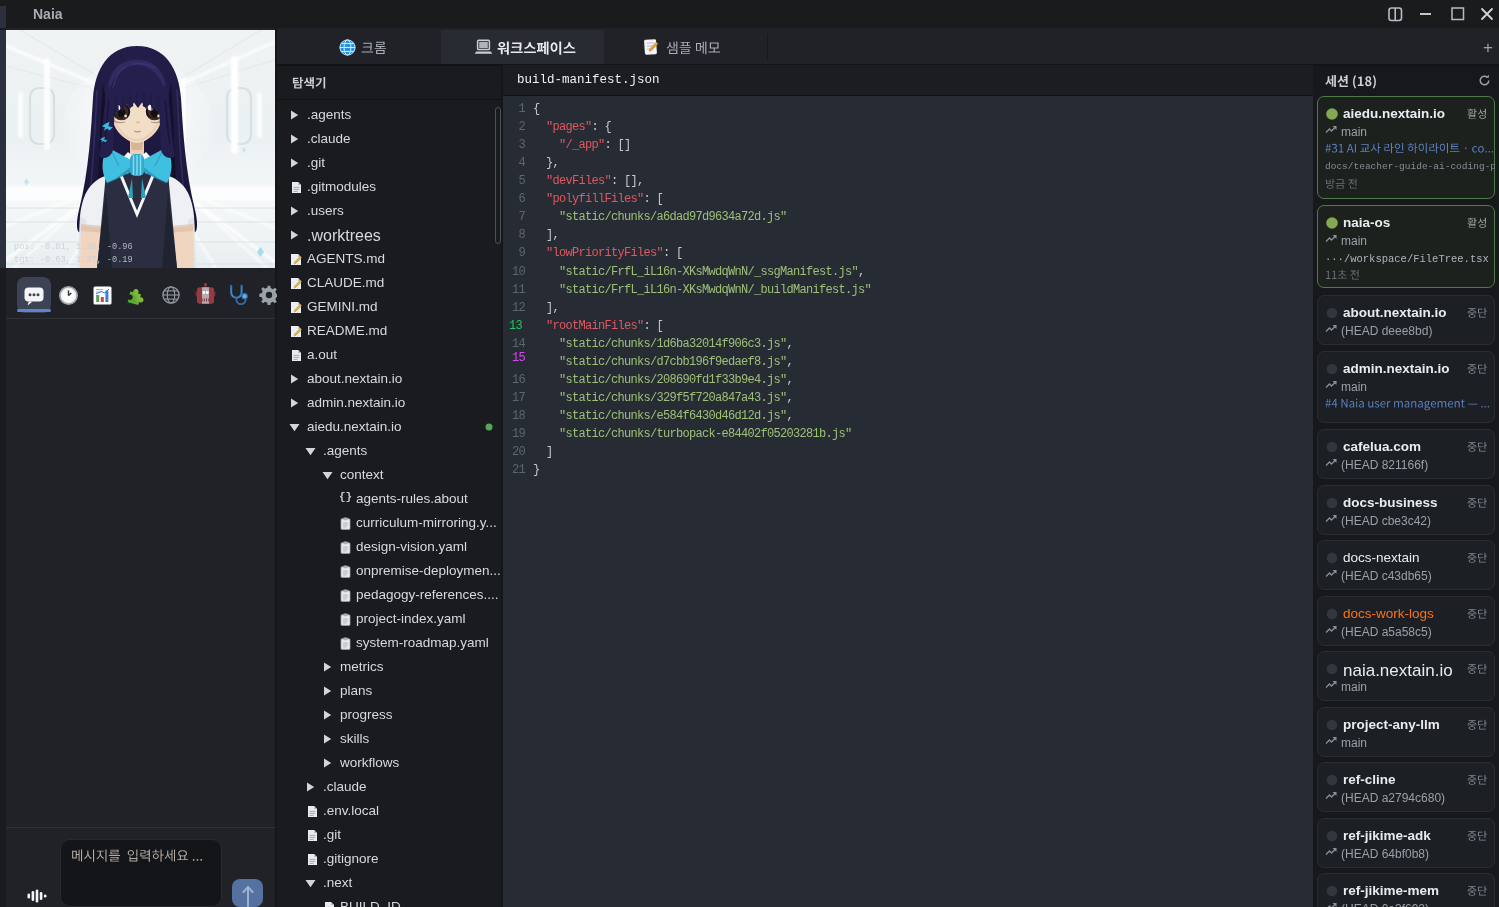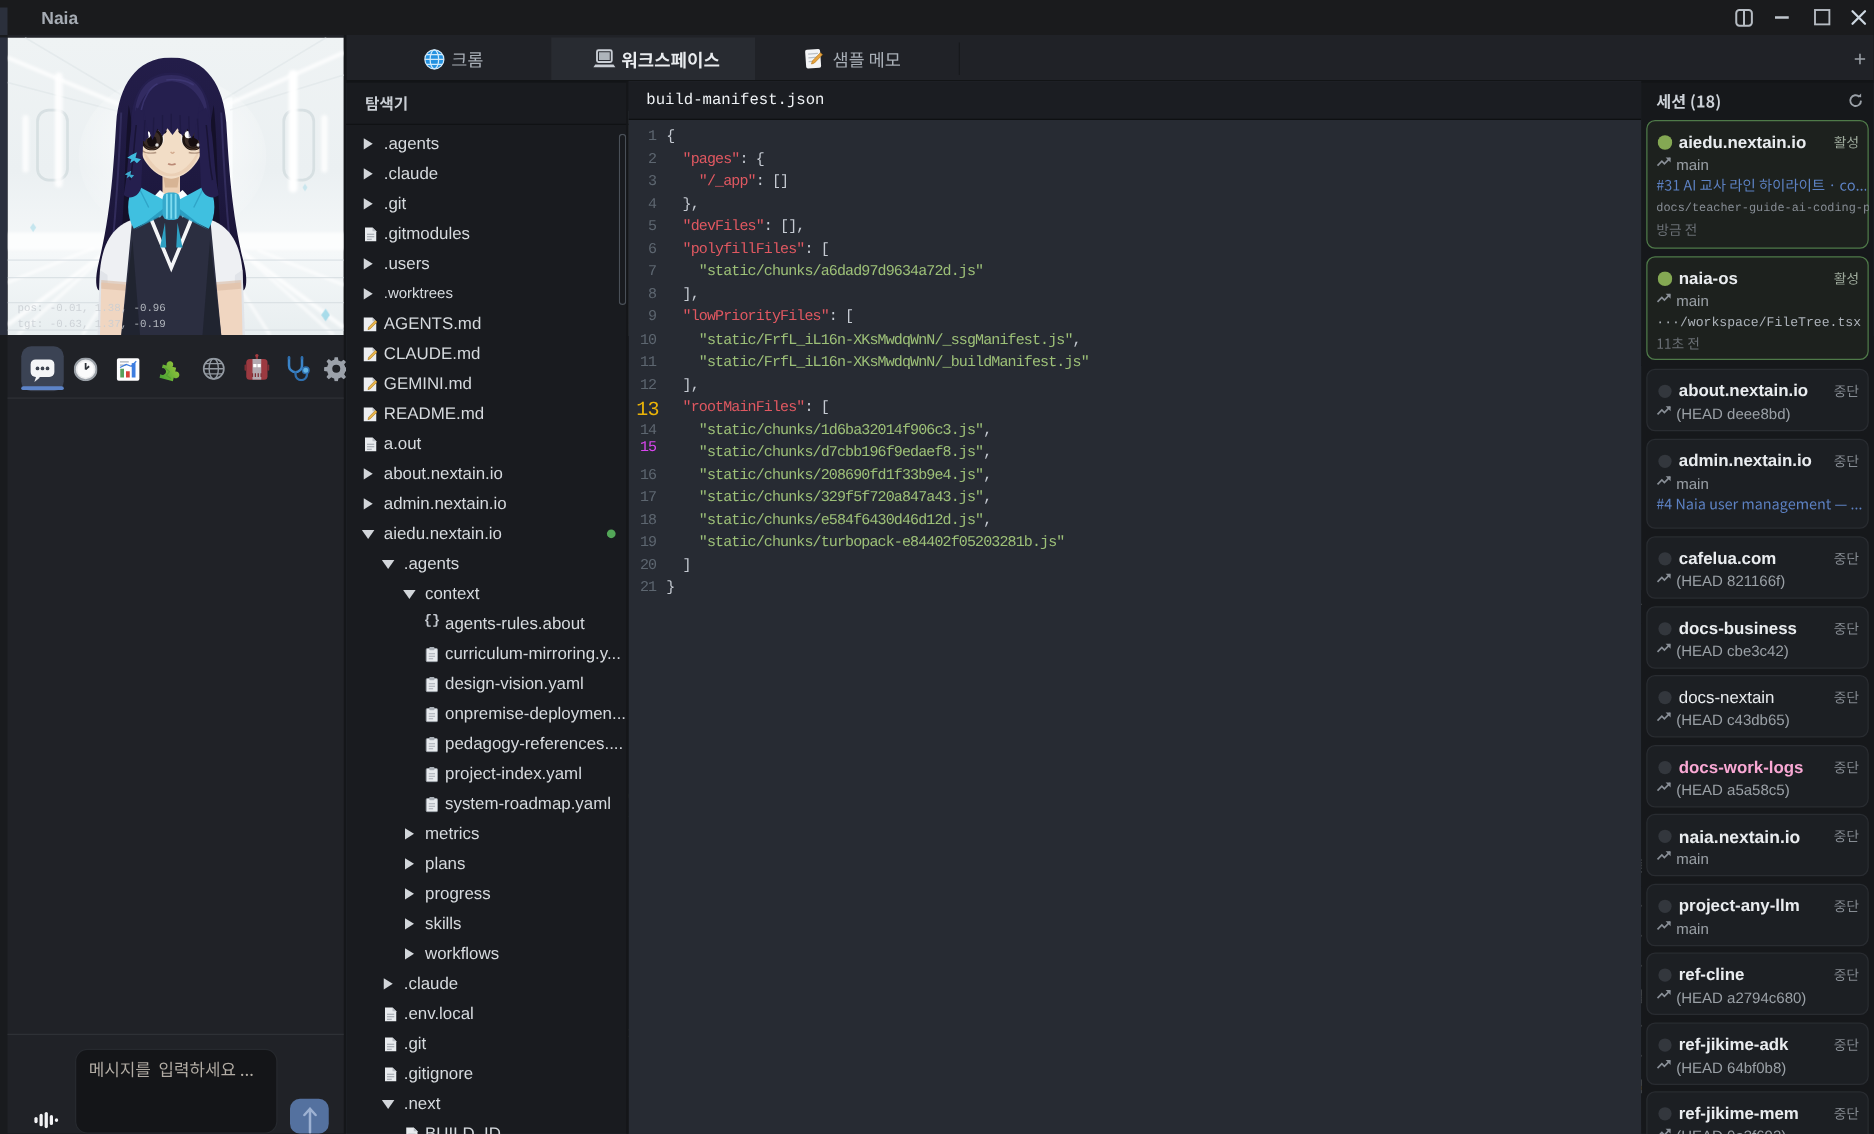--- a/index.html
+++ b/index.html
@@ -357,21 +357,21 @@
     </g>
   </svg>
 <div class="abs" style="left:307px;top:179px;font-size:13.5px;color:#d6dade;white-space:nowrap">.gitmodules</div>
 <svg class="abs" style="left:290px;top:206px" width="9" height="10">
     <path d="M1 0.5L8.2 5L1 9.5Z" fill="#d2d6da"></path>
   </svg>
 <div class="abs" style="left:307px;top:203px;font-size:13.5px;color:#d6dade;white-space:nowrap">.users</div>
 <svg class="abs" style="left:290px;top:230px" width="9" height="10">
     <path d="M1 0.5L8.2 5L1 9.5Z" fill="#d2d6da"></path>
   </svg>
-<div class="abs" style="left:307px;top:227px;font-size:12px;color:#d6dade;white-space:nowrap">.worktrees</div>
+<div class="abs" style="left:307px;top:227px;font-size:16px;color:#d6dade;white-space:nowrap">.worktrees</div>
 <svg class="abs" style="left:290px;top:253px" width="13" height="13">
     <path d="M1 1h7l3 3v8H1Z" fill="#eceef1"></path>
     <path d="M8 1l3 3H8Z" fill="#b7bcc2"></path>
     <path d="M11.6 4.6 6.3 10l-1.9 0.7 0.6-2 5.3-5.4z" fill="#e8b54a" stroke="#a8791f" stroke-width="0.5"></path>
   </svg>
 <div class="abs" style="left:307px;top:251px;font-size:13.5px;color:#d6dade;white-space:nowrap">AGENTS.md</div>
 <svg class="abs" style="left:290px;top:277px" width="13" height="13">
     <path d="M1 1h7l3 3v8H1Z" fill="#eceef1"></path>
     <path d="M8 1l3 3H8Z" fill="#b7bcc2"></path>
     <path d="M11.6 4.6 6.3 10l-1.9 0.7 0.6-2 5.3-5.4z" fill="#e8b54a" stroke="#a8791f" stroke-width="0.5"></path>
@@ -574,21 +574,21 @@
 <div class="abs mono" style="left:509px;top:228.4px;width:16px;text-align:right;font-size:12px;letter-spacing:-0.7px;color:#5d6670">8</div>
 <div class="abs mono" style="left:533px;top:228.4px;font-size:12px;letter-spacing:-0.7px;color:#c5cad2;white-space:pre">  ],</div>
 <div class="abs mono" style="left:509px;top:246.4px;width:16px;text-align:right;font-size:12px;letter-spacing:-0.7px;color:#5d6670">9</div>
 <div class="abs mono" style="left:533px;top:246.4px;font-size:12px;letter-spacing:-0.7px;color:#c5cad2;white-space:pre">  <span style="color:#e05861">"lowPriorityFiles"</span>: [</div>
 <div class="abs mono" style="left:509px;top:264.5px;width:16px;text-align:right;font-size:12px;letter-spacing:-0.7px;color:#5d6670">10</div>
 <div class="abs mono" style="left:533px;top:264.5px;font-size:12px;letter-spacing:-0.7px;color:#c5cad2;white-space:pre">    <span style="color:#9dc078">"static/FrfL_iL16n-XKsMwdqWnN/_ssgManifest.js"</span>,</div>
 <div class="abs mono" style="left:509px;top:282.5px;width:16px;text-align:right;font-size:12px;letter-spacing:-0.7px;color:#5d6670">11</div>
 <div class="abs mono" style="left:533px;top:282.5px;font-size:12px;letter-spacing:-0.7px;color:#c5cad2;white-space:pre">    <span style="color:#9dc078">"static/FrfL_iL16n-XKsMwdqWnN/_buildManifest.js"</span></div>
 <div class="abs mono" style="left:509px;top:300.6px;width:16px;text-align:right;font-size:12px;letter-spacing:-0.7px;color:#5d6670">12</div>
 <div class="abs mono" style="left:533px;top:300.6px;font-size:12px;letter-spacing:-0.7px;color:#c5cad2;white-space:pre">  ],</div>
-<div class="abs mono" style="left:509px;top:318.6px;width:16px;text-align:center;font-size:16px;letter-spacing:-0.7px;color:#eab308">13</div>
+<div class="abs mono" style="left:509px;top:318.6px;width:16px;text-align:left;font-size:12px;letter-spacing:-0.7px;color:#22c55e">13</div>
 <div class="abs mono" style="left:533px;top:318.6px;font-size:12px;letter-spacing:-0.7px;color:#c5cad2;white-space:pre">  <span style="color:#e05861">"rootMainFiles"</span>: [</div>
 <div class="abs mono" style="left:509px;top:336.6px;width:16px;text-align:right;font-size:12px;letter-spacing:-0.7px;color:#5d6670">14</div>
 <div class="abs mono" style="left:533px;top:336.6px;font-size:12px;letter-spacing:-0.7px;color:#c5cad2;white-space:pre">    <span style="color:#9dc078">"static/chunks/1d6ba32014f906c3.js"</span>,</div>
 <div class="abs mono" style="left:509px;top:351px;width:16px;text-align:right;font-size:12px;letter-spacing:-0.7px;color:#d946ef">15</div>
 <div class="abs mono" style="left:533px;top:354.7px;font-size:12px;letter-spacing:-0.7px;color:#c5cad2;white-space:pre">    <span style="color:#9dc078">"static/chunks/d7cbb196f9edaef8.js"</span>,</div>
 <div class="abs mono" style="left:509px;top:372.8px;width:16px;text-align:right;font-size:12px;letter-spacing:-0.7px;color:#5d6670">16</div>
 <div class="abs mono" style="left:533px;top:372.8px;font-size:12px;letter-spacing:-0.7px;color:#c5cad2;white-space:pre">    <span style="color:#9dc078">"static/chunks/208690fd1f33b9e4.js"</span>,</div>
 <div class="abs mono" style="left:509px;top:390.8px;width:16px;text-align:right;font-size:12px;letter-spacing:-0.7px;color:#5d6670">17</div>
 <div class="abs mono" style="left:533px;top:390.8px;font-size:12px;letter-spacing:-0.7px;color:#c5cad2;white-space:pre">    <span style="color:#9dc078">"static/chunks/329f5f720a847a43.js"</span>,</div>
 <div class="abs mono" style="left:509px;top:408.9px;width:16px;text-align:right;font-size:12px;letter-spacing:-0.7px;color:#5d6670">18</div>
@@ -715,34 +715,34 @@
     <path d="M7.5 2h4v4z" fill="#8a9098"></path>
   </svg>
 <div class="abs" style="left:1341px;top:569px;font-size:12px;color:#9aa0a6;white-space:nowrap">(HEAD c43db65)</div>
 <div class="abs" style="left:1317px;top:596px;width:178px;height:50px;background:#1c1f23;border:1px solid #292c31;border-radius:7px"></div>
 <svg class="abs" style="left:1326px;top:608px" width="12" height="12">
     <circle cx="6" cy="6" r="5.3" fill="#33373d"></circle>
   </svg>
 <div style="position:absolute;left:1467px;top:606.1px;width:20px;height:16px;overflow:hidden"><svg style="overflow:visible" width="20" height="16">
       <path transform="translate(0,11.9)" d="M4.6 -4.1H5.5V-2.4H4.6ZM0.5 -4.4H9.5V-3.7H0.5ZM5.0 -2.7Q6.6 -2.7 7.5 -2.2Q8.4 -1.8 8.4 -0.9Q8.4 -0.1 7.5 0.4Q6.6 0.8 5.0 0.8Q3.4 0.8 2.5 0.4Q1.6 -0.1 1.6 -0.9Q1.6 -1.8 2.5 -2.2Q3.4 -2.7 5.0 -2.7ZM5.0 -1.9Q4.3 -1.9 3.7 -1.8Q3.1 -1.7 2.8 -1.5Q2.5 -1.2 2.5 -0.9Q2.5 -0.6 2.8 -0.4Q3.1 -0.1 3.7 0.0Q4.3 0.1 5.0 0.1Q5.8 0.1 6.4 0.0Q6.9 -0.1 7.2 -0.4Q7.5 -0.6 7.5 -0.9Q7.5 -1.2 7.2 -1.5Q6.9 -1.7 6.4 -1.8Q5.8 -1.9 5.0 -1.9ZM4.5 -8.3H5.3V-8.0Q5.3 -7.5 5.1 -7.1Q4.9 -6.7 4.5 -6.3Q4.1 -6.0 3.6 -5.7Q3.1 -5.5 2.6 -5.3Q2.0 -5.1 1.4 -5.0L1.1 -5.8Q1.6 -5.8 2.1 -6.0Q2.6 -6.1 3.0 -6.3Q3.4 -6.5 3.8 -6.8Q4.1 -7.0 4.3 -7.3Q4.5 -7.6 4.5 -8.0ZM4.8 -8.3H5.6V-8.0Q5.6 -7.6 5.8 -7.3Q6.0 -7.0 6.3 -6.8Q6.6 -6.5 7.1 -6.3Q7.5 -6.1 8.0 -6.0Q8.5 -5.8 9.0 -5.8L8.7 -5.0Q8.1 -5.1 7.5 -5.3Q6.9 -5.5 6.5 -5.7Q6.0 -6.0 5.6 -6.3Q5.2 -6.7 5.0 -7.1Q4.8 -7.5 4.8 -8.0ZM1.4 -8.6H8.7V-7.9H1.4Z M17.5 -9.1H18.4V-1.9H17.5ZM18.1 -6.1H19.9V-5.4H18.1ZM11.1 -4.4H11.9Q12.9 -4.4 13.7 -4.4Q14.5 -4.5 15.1 -4.5Q15.8 -4.6 16.4 -4.7L16.5 -4.0Q15.8 -3.9 15.2 -3.8Q14.5 -3.7 13.7 -3.7Q12.9 -3.6 11.9 -3.6H11.1ZM11.1 -8.2H15.5V-7.5H12.0V-4.0H11.1ZM12.2 -0.1H18.8V0.6H12.2ZM12.2 -2.6H13.1V0.2H12.2Z" fill="#868c93"></path>
     </svg></div>
-<div class="abs" style="left:1343px;top:606px;font-size:13.5px;font-weight:bold;color:#f9a8d4">docs-work-logs</div>
+<div class="abs" style="left:1343px;top:606px;font-size:13.5px;font-weight:normal;color:#f97316">docs-work-logs</div>
 <svg class="abs" style="left:1325px;top:624.0px" width="13" height="10">
     <path d="M1 8.5L4.5 5l2 2L11 2.5" fill="none" stroke="#8a9098" stroke-width="1.3"></path>
     <path d="M7.5 2h4v4z" fill="#8a9098"></path>
   </svg>
 <div class="abs" style="left:1341px;top:625px;font-size:12px;color:#9aa0a6;white-space:nowrap">(HEAD a5a58c5)</div>
 <div class="abs" style="left:1317px;top:651px;width:178px;height:50px;background:#1c1f23;border:1px solid #292c31;border-radius:7px"></div>
 <svg class="abs" style="left:1326px;top:663px" width="12" height="12">
     <circle cx="6" cy="6" r="5.3" fill="#33373d"></circle>
   </svg>
 <div style="position:absolute;left:1467px;top:661.1px;width:20px;height:16px;overflow:hidden"><svg style="overflow:visible" width="20" height="16">
       <path transform="translate(0,11.9)" d="M4.6 -4.1H5.5V-2.4H4.6ZM0.5 -4.4H9.5V-3.7H0.5ZM5.0 -2.7Q6.6 -2.7 7.5 -2.2Q8.4 -1.8 8.4 -0.9Q8.4 -0.1 7.5 0.4Q6.6 0.8 5.0 0.8Q3.4 0.8 2.5 0.4Q1.6 -0.1 1.6 -0.9Q1.6 -1.8 2.5 -2.2Q3.4 -2.7 5.0 -2.7ZM5.0 -1.9Q4.3 -1.9 3.7 -1.8Q3.1 -1.7 2.8 -1.5Q2.5 -1.2 2.5 -0.9Q2.5 -0.6 2.8 -0.4Q3.1 -0.1 3.7 0.0Q4.3 0.1 5.0 0.1Q5.8 0.1 6.4 0.0Q6.9 -0.1 7.2 -0.4Q7.5 -0.6 7.5 -0.9Q7.5 -1.2 7.2 -1.5Q6.9 -1.7 6.4 -1.8Q5.8 -1.9 5.0 -1.9ZM4.5 -8.3H5.3V-8.0Q5.3 -7.5 5.1 -7.1Q4.9 -6.7 4.5 -6.3Q4.1 -6.0 3.6 -5.7Q3.1 -5.5 2.6 -5.3Q2.0 -5.1 1.4 -5.0L1.1 -5.8Q1.6 -5.8 2.1 -6.0Q2.6 -6.1 3.0 -6.3Q3.4 -6.5 3.8 -6.8Q4.1 -7.0 4.3 -7.3Q4.5 -7.6 4.5 -8.0ZM4.8 -8.3H5.6V-8.0Q5.6 -7.6 5.8 -7.3Q6.0 -7.0 6.3 -6.8Q6.6 -6.5 7.1 -6.3Q7.5 -6.1 8.0 -6.0Q8.5 -5.8 9.0 -5.8L8.7 -5.0Q8.1 -5.1 7.5 -5.3Q6.9 -5.5 6.5 -5.7Q6.0 -6.0 5.6 -6.3Q5.2 -6.7 5.0 -7.1Q4.8 -7.5 4.8 -8.0ZM1.4 -8.6H8.7V-7.9H1.4Z M17.5 -9.1H18.4V-1.9H17.5ZM18.1 -6.1H19.9V-5.4H18.1ZM11.1 -4.4H11.9Q12.9 -4.4 13.7 -4.4Q14.5 -4.5 15.1 -4.5Q15.8 -4.6 16.4 -4.7L16.5 -4.0Q15.8 -3.9 15.2 -3.8Q14.5 -3.7 13.7 -3.7Q12.9 -3.6 11.9 -3.6H11.1ZM11.1 -8.2H15.5V-7.5H12.0V-4.0H11.1ZM12.2 -0.1H18.8V0.6H12.2ZM12.2 -2.6H13.1V0.2H12.2Z" fill="#868c93"></path>
     </svg></div>
-<div class="abs" style="left:1343px;top:661px;font-size:14px;font-weight:bold;color:#e9ecef">naia.nextain.io</div>
+<div class="abs" style="left:1343px;top:661px;font-size:17px;font-weight:normal;color:#e9ecef">naia.nextain.io</div>
 <svg class="abs" style="left:1325px;top:679.0px" width="13" height="10">
     <path d="M1 8.5L4.5 5l2 2L11 2.5" fill="none" stroke="#8a9098" stroke-width="1.3"></path>
     <path d="M7.5 2h4v4z" fill="#8a9098"></path>
   </svg>
 <div class="abs" style="left:1341px;top:680px;font-size:12px;color:#9aa0a6;white-space:nowrap">main</div>
 <div class="abs" style="left:1317px;top:707px;width:178px;height:50px;background:#1c1f23;border:1px solid #292c31;border-radius:7px"></div>
 <svg class="abs" style="left:1326px;top:719px" width="12" height="12">
     <circle cx="6" cy="6" r="5.3" fill="#33373d"></circle>
   </svg>
 <div style="position:absolute;left:1467px;top:717.1px;width:20px;height:16px;overflow:hidden"><svg style="overflow:visible" width="20" height="16">

